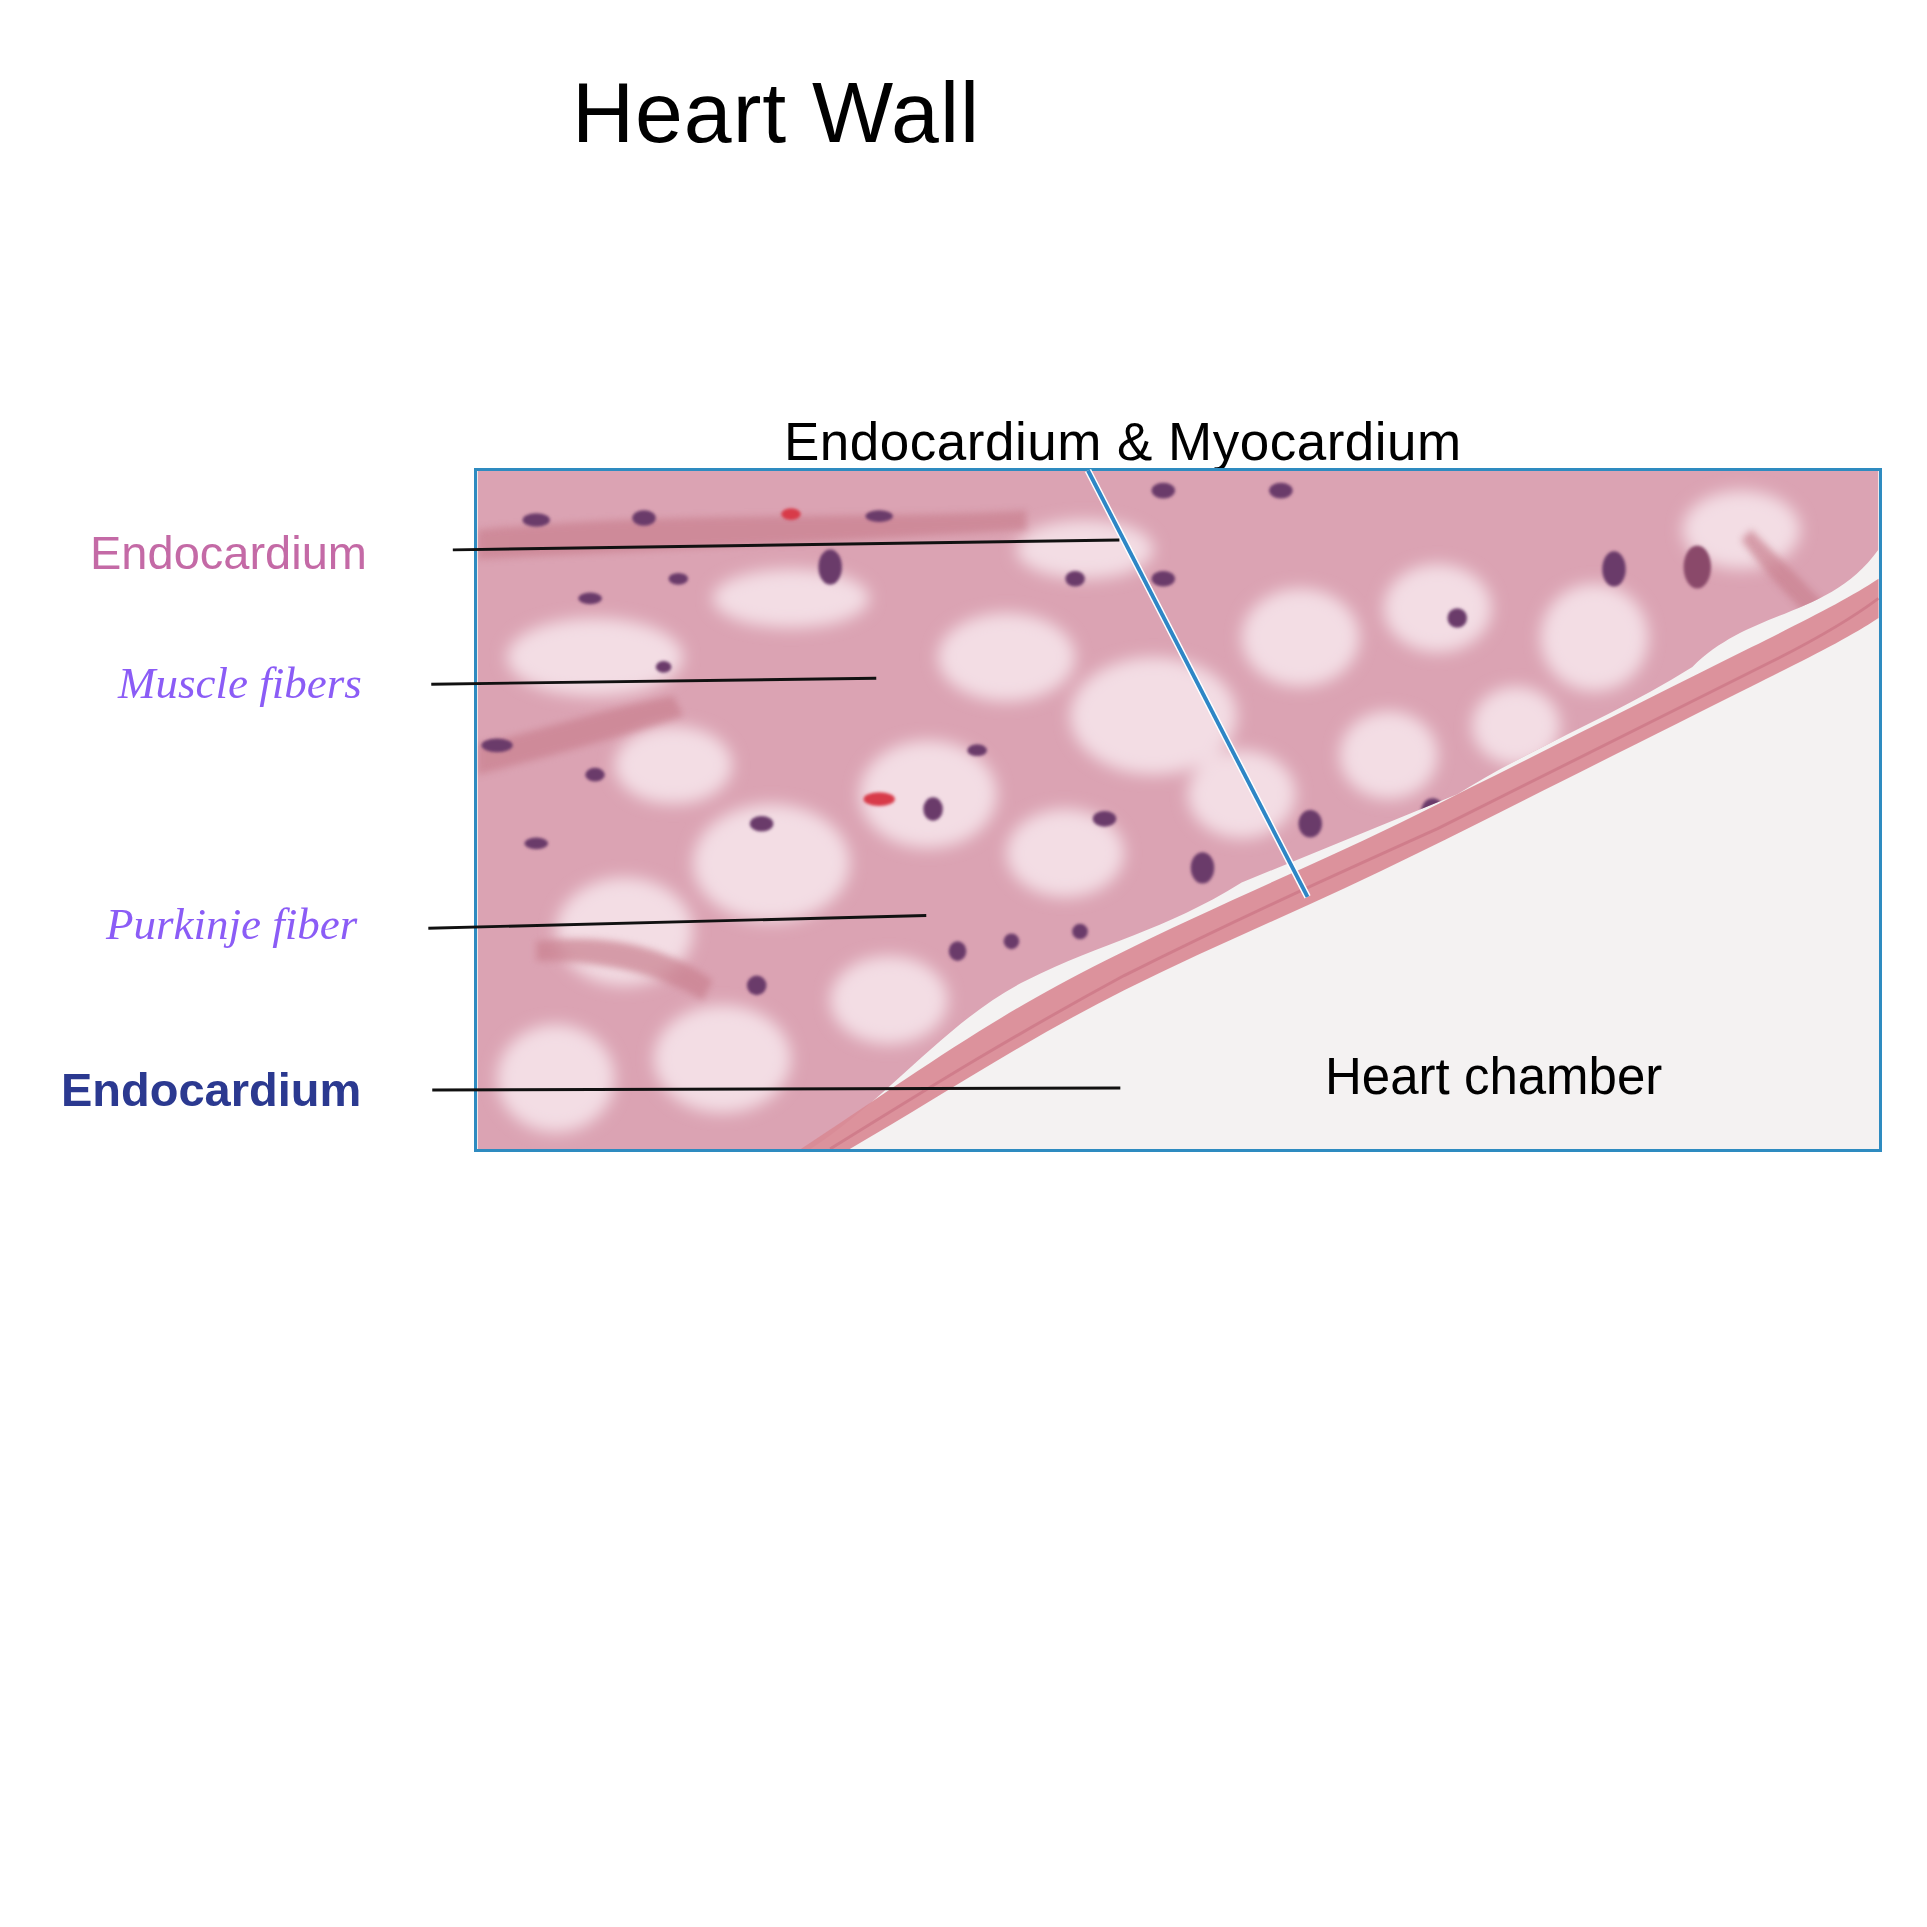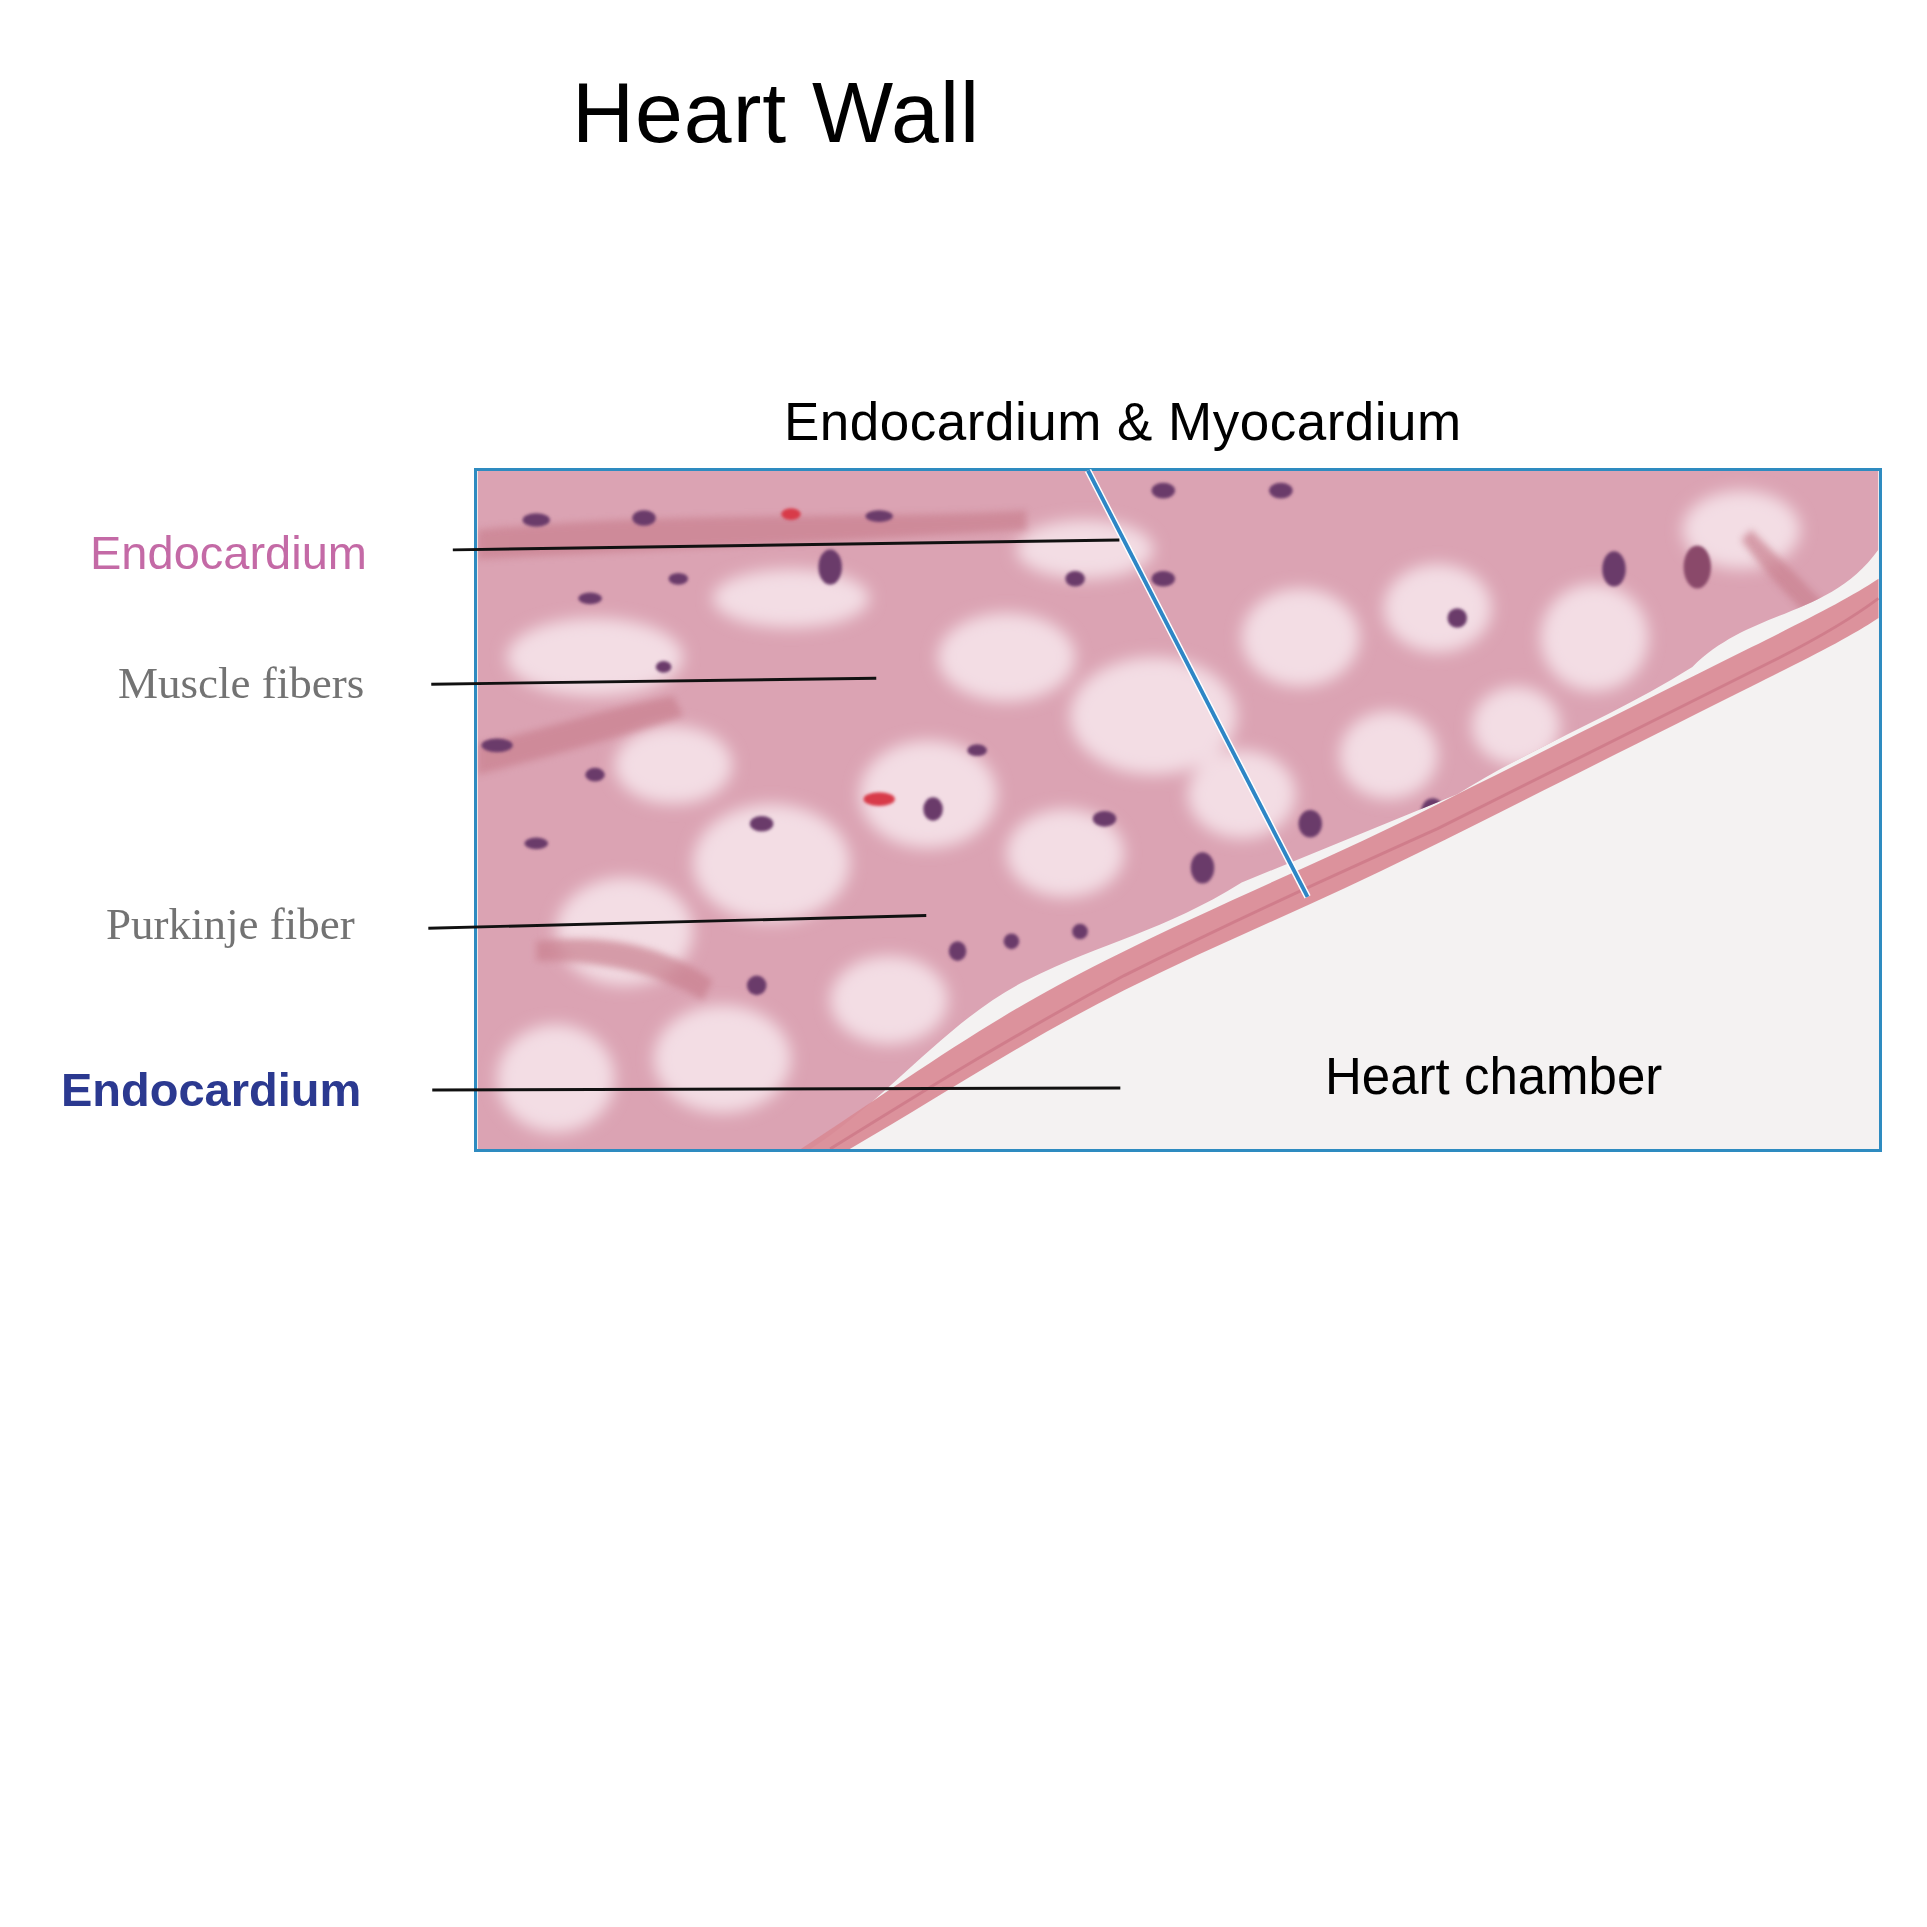--- a/index.html
+++ b/index.html
@@ -1,21 +1,21 @@
 <!DOCTYPE html>
 <html><head>
   <meta charset="utf-8">
   <style>
     html, body { margin: 0; padding: 0; background: #ffffff; }
     body { width: 1928px; height: 1928px; position: relative; overflow: hidden; font-family: "Liberation Sans", "DejaVu Sans", sans-serif; }
     .abs { position: absolute; }
     .title { left: 0; width: 1552px; top: 61px; text-align: center; font-size: 86px; font-weight: 400; color: #000; letter-spacing: 1px; line-height: 1.2; }
-    .subtitle { left: 784px; top: 390px; font-size: 53px; color: #000; letter-spacing: 0.5px; line-height: 1.2; white-space: nowrap; }
+    .subtitle { left: 784px; top: 410px; font-size: 53px; color: #000; letter-spacing: 0.5px; line-height: 1.2; white-space: nowrap; }
     .lbl-sans { font-family: "Liberation Sans", "DejaVu Sans", sans-serif; font-size: 47px; line-height: 1; white-space: nowrap; }
-    .lbl-serif { font-family: "Liberation Serif", "DejaVu Serif", serif; font-size: 45px; line-height: 1; color: #737373; white-space: nowrap; }
+    .lbl-serif { font-family: "Liberation Serif", "DejaVu Serif", serif; font-size: 45px; line-height: 1; color: #8b5cf6; white-space: nowrap; font-style: italic; }
     .frame { left: 474px; top: 468px; width: 1402px; height: 678px; border: 3.9px solid #2e8bc0; box-sizing: content-box; overflow: hidden; background: #f4f2f2; }
     .overlay { left: 0; top: 0; width: 1928px; height: 1928px; pointer-events: none; }
     .chamber-label { left: 1325px; top: 1051px; font-size: 51px; color: #000; white-space: nowrap; line-height: 1; }
   </style>
 </head>
 <body>
 
 <div class="abs title">Heart Wall</div>
 <div class="abs subtitle">Endocardium &amp; Myocardium</div>
 

